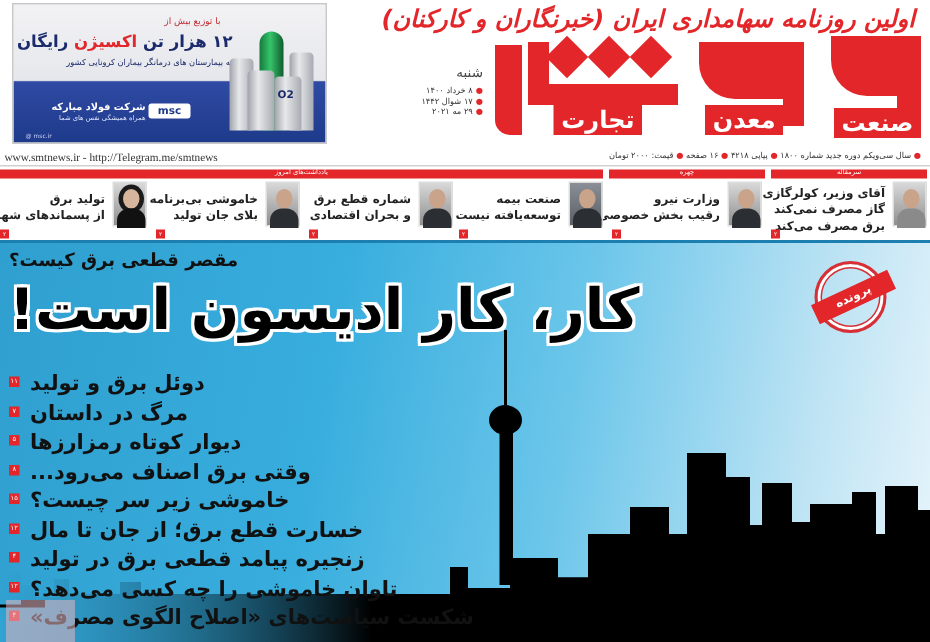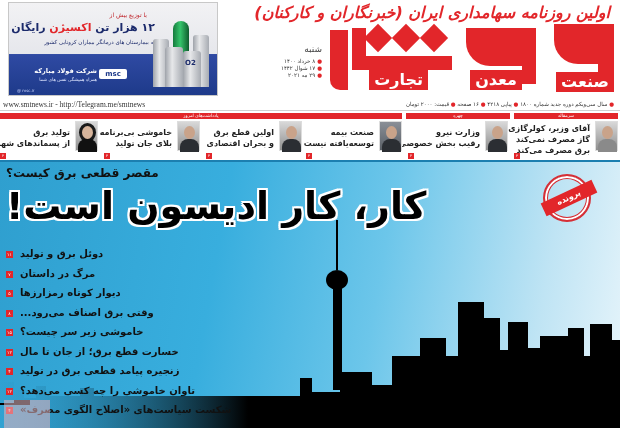--- a/index.html
+++ b/index.html
@@ -79,21 +79,21 @@
     position: absolute; left: 543px; top: 14px; width: 48px; height: 48px; border-radius: 50%;
     border: 2px solid #d62f36; box-shadow: inset 0 0 0 2px #fff, inset 0 0 0 3px #d62f36;
   }
   .stamp-band {
     position: absolute; left: -4px; top: 15px; width: 56px; height: 14px; background: #e2262a;
     transform: rotate(-25deg); color: #fff; font-size: 8px; font-weight: bold; text-align: center; line-height: 14px; direction: rtl;
   }
 
   .bullets { position: absolute; left: 6px; top: 86px; width: 230px; }
   .bullet { position: relative; height: 19.5px; direction: rtl; text-align: left; }
-  .bullet-text { position: absolute; left: 14px; top: 2px; font-size: 10px; font-weight: bold; color: #111; white-space: nowrap; direction: rtl; }
+  .bullet-text { position: absolute; left: 14px; top: 2px; font-size: 14px; font-weight: bold; color: #111; white-space: nowrap; direction: rtl; }
   .bullet-page { position: absolute; left: 0; top: 5px; width: 7px; height: 7px; background: #e2262a; color: #fff; font-size: 4.5px; text-align: center; line-height: 7px; }
 
   .skyline { position: absolute; left: 0; top: 0; width: 620px; height: 268px; }
   .watermark { position: absolute; left: 4px; top: 240px; width: 46px; height: 28px; background: rgba(230,180,190,0.55); }
 </style>
 </head>
 <body>
 
 <div class="masthead">
 
@@ -197,21 +197,21 @@
     </div>
     <div class="col-page" style="left:0;">۲</div>
   </div>
 
   <div class="col-item" style="left:206px;width:98px;">
     <div class="col-photo light" style="right:2px;">
         <div class="head"></div>
         <div class="body"></div>
       </div>
     <div class="col-text" style="right:30px;top:6px;">
-      <div>اولین قطع برق</div>
+      <div>شماره قطع برق</div>
       <div>و بحران اقتصادی</div>
     </div>
     <div class="col-page" style="left:0;">۲</div>
   </div>
 
   <div class="col-item" style="left:104px;width:98px;">
     <div class="col-photo light" style="right:2px;">
         <div class="head"></div>
         <div class="body"></div>
       </div>

